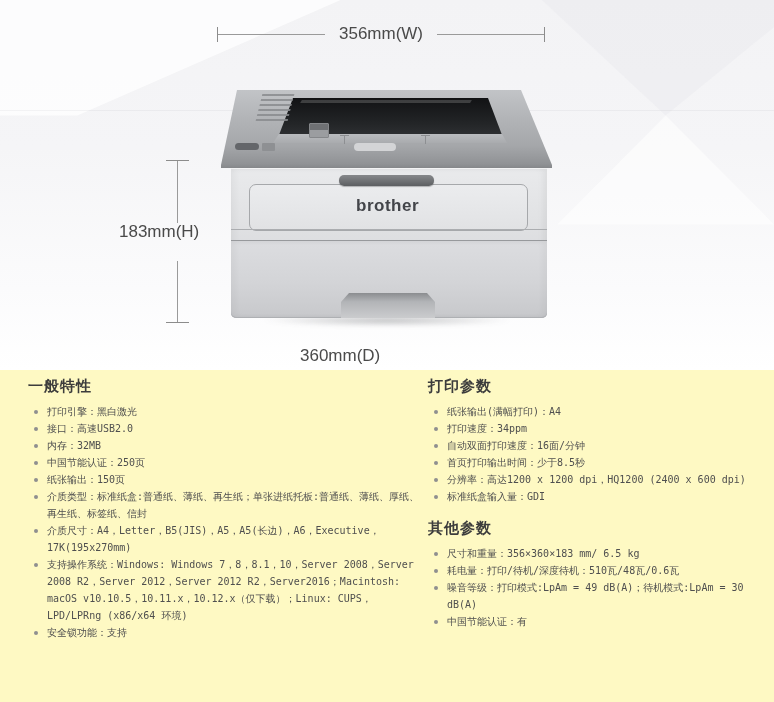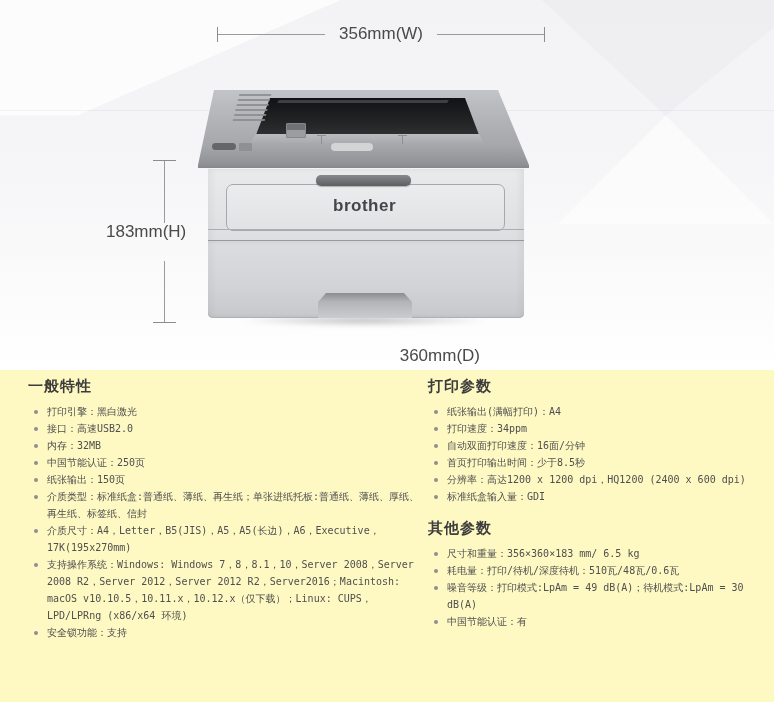--- a/index.html
+++ b/index.html
@@ -21,34 +21,34 @@
 
   .dim-text{font-family:"Liberation Sans","DejaVu Sans",sans-serif;font-size:17px;color:#4a4a4a;}
 
   
   .dim-w{position:absolute;left:217px;top:26px;width:328px;height:16px;display:flex;align-items:center;}
   .dim-w .tick{width:1px;height:15px;background:#8c8c8c;}
   .dim-w .seg{flex:1;height:1px;background:#9a9a9a;}
   .dim-w .lbl{padding:0 14px;white-space:nowrap;line-height:16px;}
 
   
-  .dim-h{position:absolute;left:98px;top:160px;width:120px;height:164px;}
+  .dim-h{position:absolute;left:111px;top:160px;width:120px;height:164px;}
   .dim-h .cap{position:absolute;left:55px;width:23px;height:1px;background:#8c8c8c;}
   .dim-h .cap-top{top:0;}
   .dim-h .cap-bot{top:162px;}
   .dim-h .seg{position:absolute;left:66px;width:1px;background:#9a9a9a;}
   .dim-h .seg1{top:1px;height:62px;}
   .dim-h .seg2{top:101px;height:61px;}
   .dim-h .lbl{position:absolute;left:8px;top:62px;white-space:nowrap;}
 
   
-  .dim-d{position:absolute;left:300px;top:346px;width:180px;text-align:right;}
+  .dim-d{position:absolute;left:300px;top:346px;width:180px;text-align:left;}
 
   
-  .printer{position:absolute;left:198px;top:88px;width:331px;height:244px;}
+  .printer{position:absolute;left:221px;top:88px;width:331px;height:244px;}
   .printer div{position:absolute;}
   .p-shadow{left:-8px;top:226px;width:348px;height:16px;
             background:radial-gradient(ellipse 50% 55% at 50% 40%,rgba(55,58,62,.30),rgba(55,58,62,0) 72%);
             filter:blur(2px);}
   .p-top{left:0;top:0;width:331px;height:80px;
          clip-path:polygon(16px 2px,300px 2px,331px 77px,331px 80px,0 80px,0 77px);
          background:linear-gradient(180deg,#c3c5c8 0%,#b2b4b7 38%,#a5a7aa 72%,#909295 95%,#85878a 100%);}
   .p-slot{left:58px;top:8px;width:228px;height:50px;
           clip-path:polygon(14px 2px,209px 2px,223px 39px,0 39px);
           background:linear-gradient(180deg,#101113 0%,#232527 55%,#37393c 100%);}

